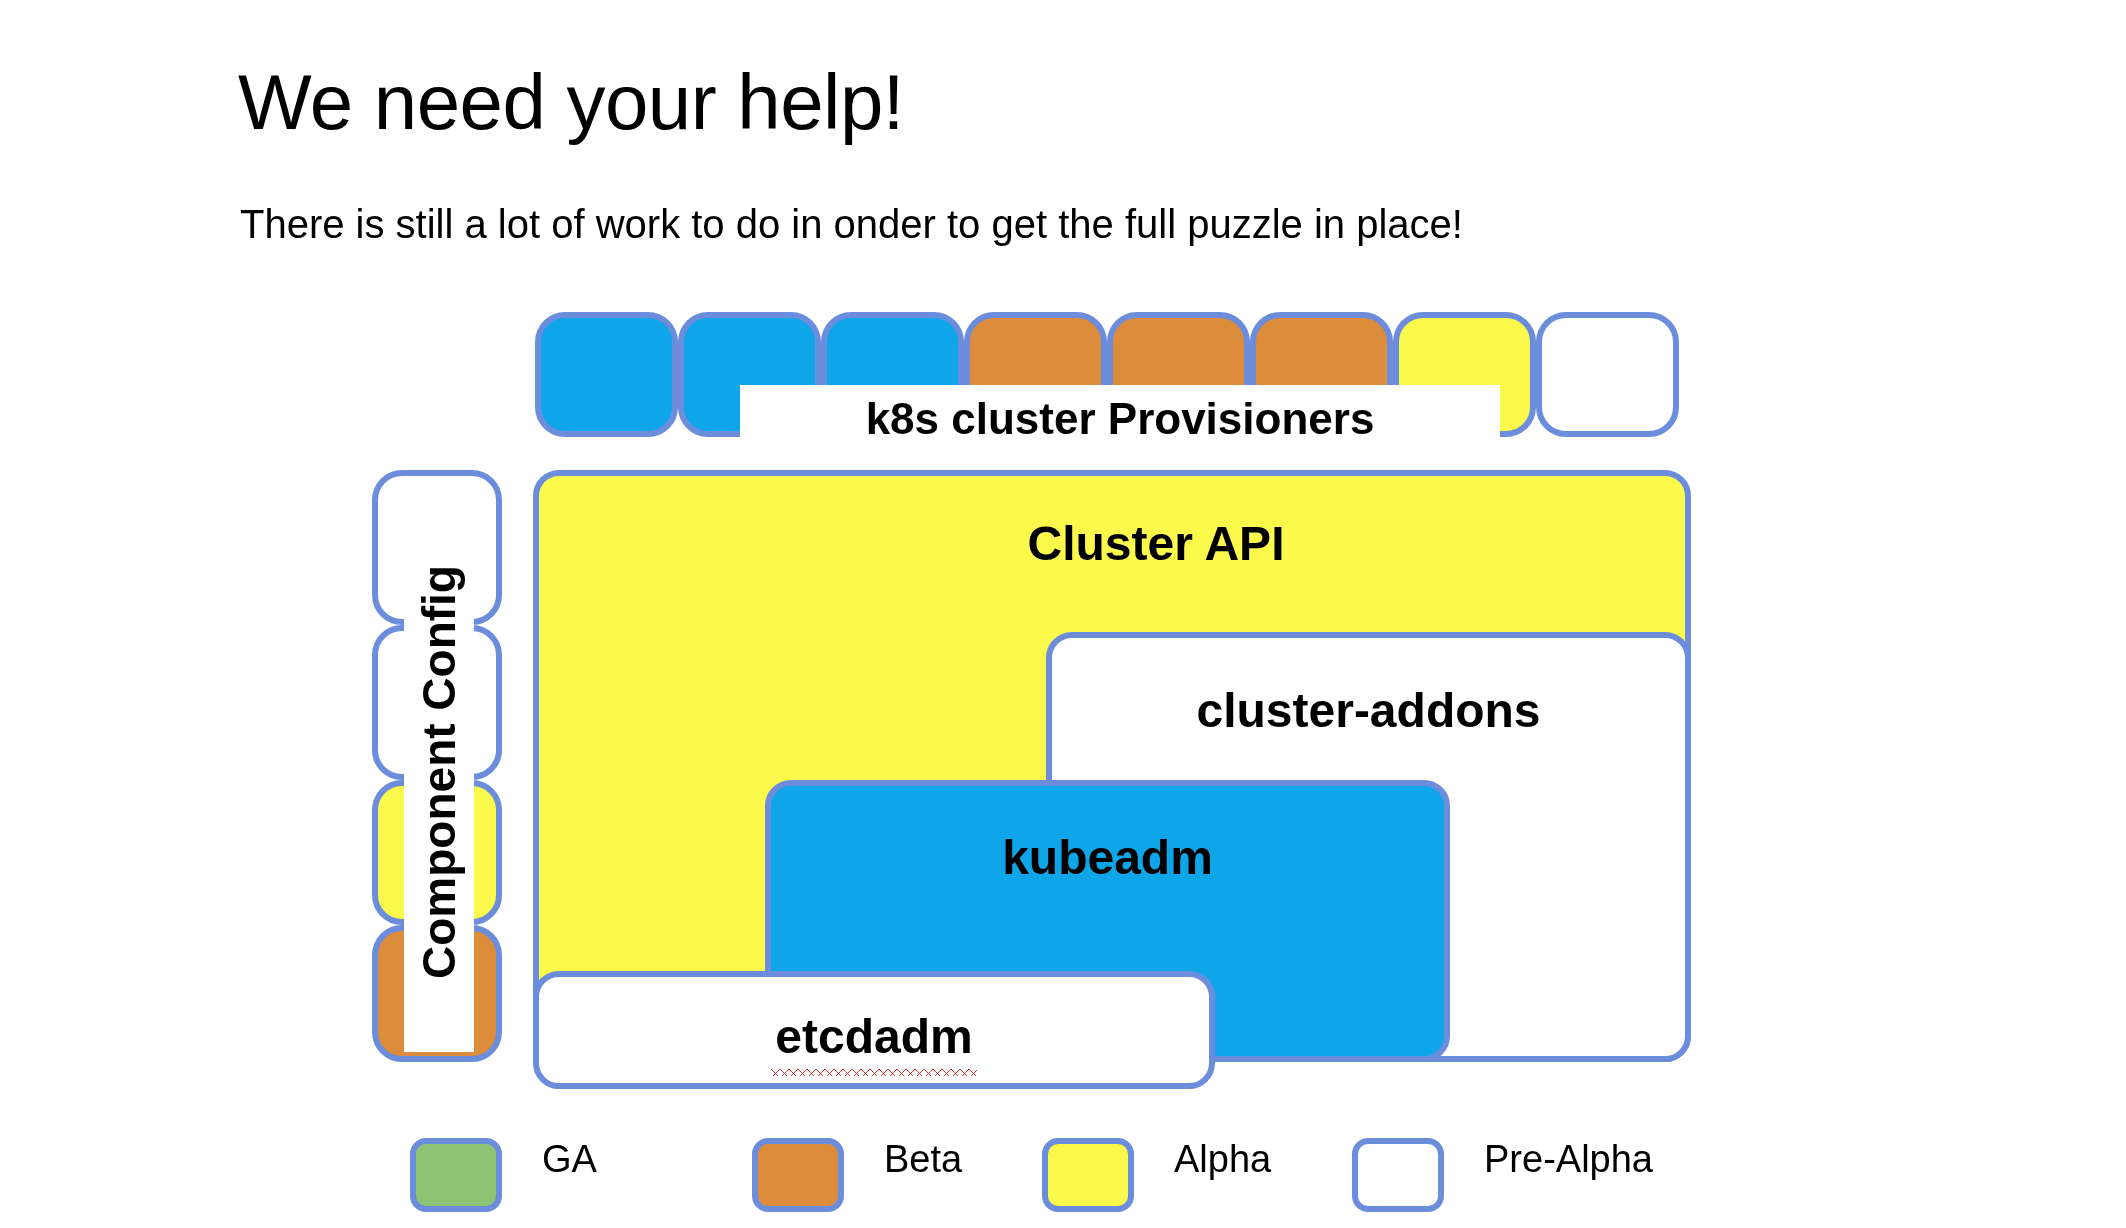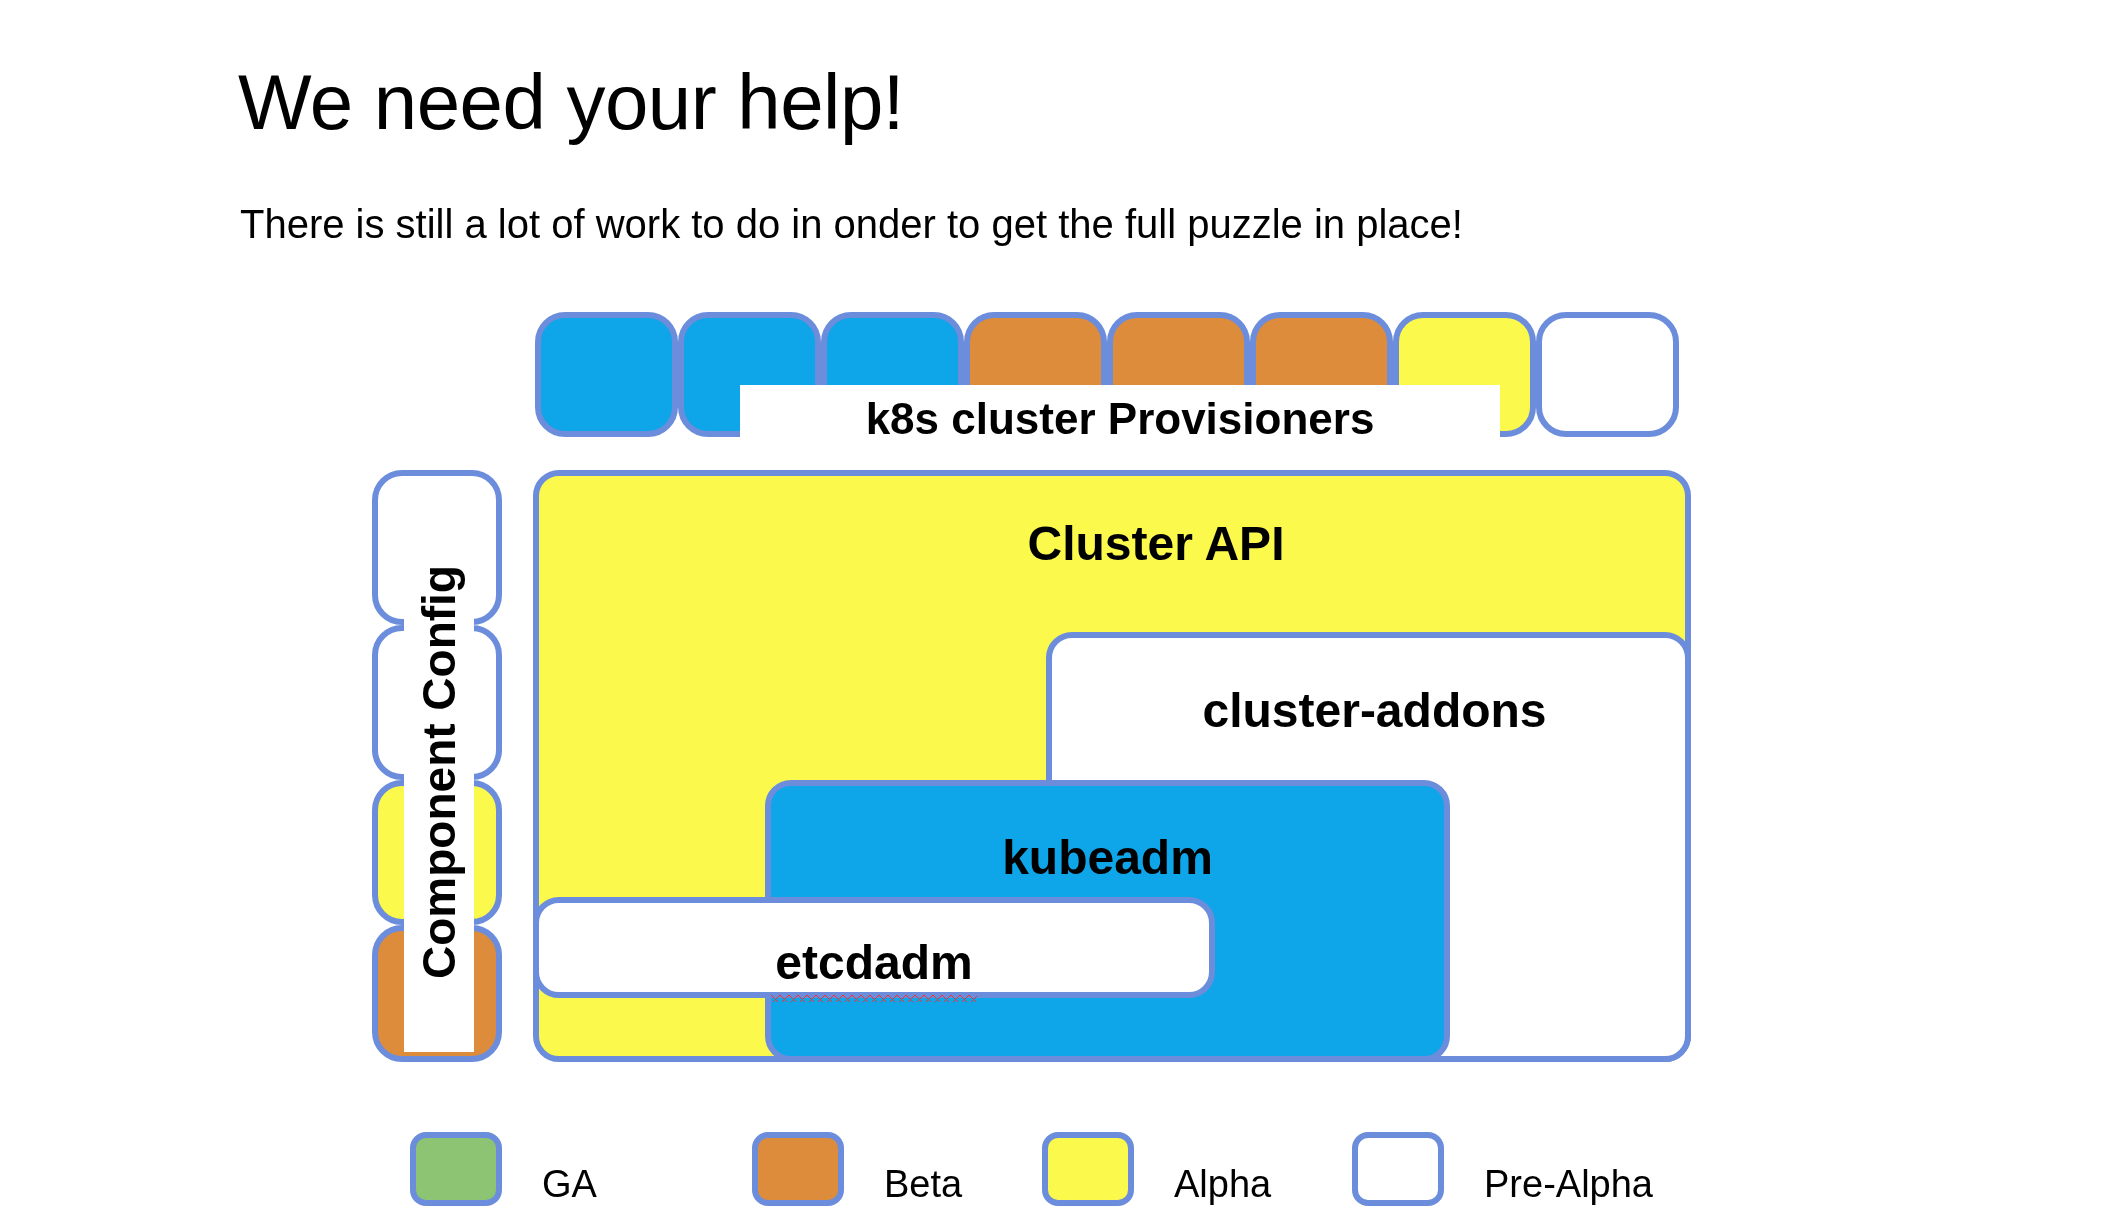--- a/index.html
+++ b/index.html
@@ -142,24 +142,24 @@
   
   #legend {
     position: absolute;
     left: 0;
     top: 1122px;
     width: 2126px;
     height: 92px;
   }
   .legend-item {
     position: absolute;
-    top: 4px;
+    top: 16px;
     height: 80px;
     display: flex;
-    align-items: flex-end;
+    align-items: flex-start;
   }
   .legend-swatch {
     box-sizing: border-box;
     width: 92px;
     height: 74px;
     border: 6px solid #6b8ddc;
     border-radius: 16px;
     flex: 0 0 auto;
   }
   .legend-swatch.ga       { background: #8cc474; }
@@ -202,28 +202,28 @@
     <div class="cc-label">
       <span>Component Config</span>
     </div>
   </div>
 
   <div class="blk alpha" style="left:533px; top:470px; width:1158px; height:592px; z-index:10;">
     <div class="nest-label" style="top:40px;margin-left:44px;">Cluster API</div>
   </div>
 
   <div class="blk prealpha" style="left:1046px; top:632px; width:645px; height:430px; z-index:20;">
-    <div class="nest-label" style="top:45px;margin-left:6px;">cluster-addons</div>
+    <div class="nest-label" style="top:45px;">cluster-addons</div>
   </div>
 
   <div class="blk ga" style="left:765px; top:780px; width:685px; height:282px; z-index:30;">
     <div class="nest-label" style="top:44px;">kubeadm</div>
   </div>
 
-  <div class="blk prealpha" style="left:533px; top:897px; width:682px; height:101px; z-index:35;">
+  <div class="blk prealpha" style="left:533px; top:971px; width:682px; height:118px; z-index:35;">
     <div class="nest-label" style="top:32px;">
       <span class="squiggle">etcdadm</span>
     </div>
   </div>
 
 </div>
 
 <div id="legend">
   <div class="legend-item" style="left:410px;">
     <span class="legend-swatch ga"></span>

